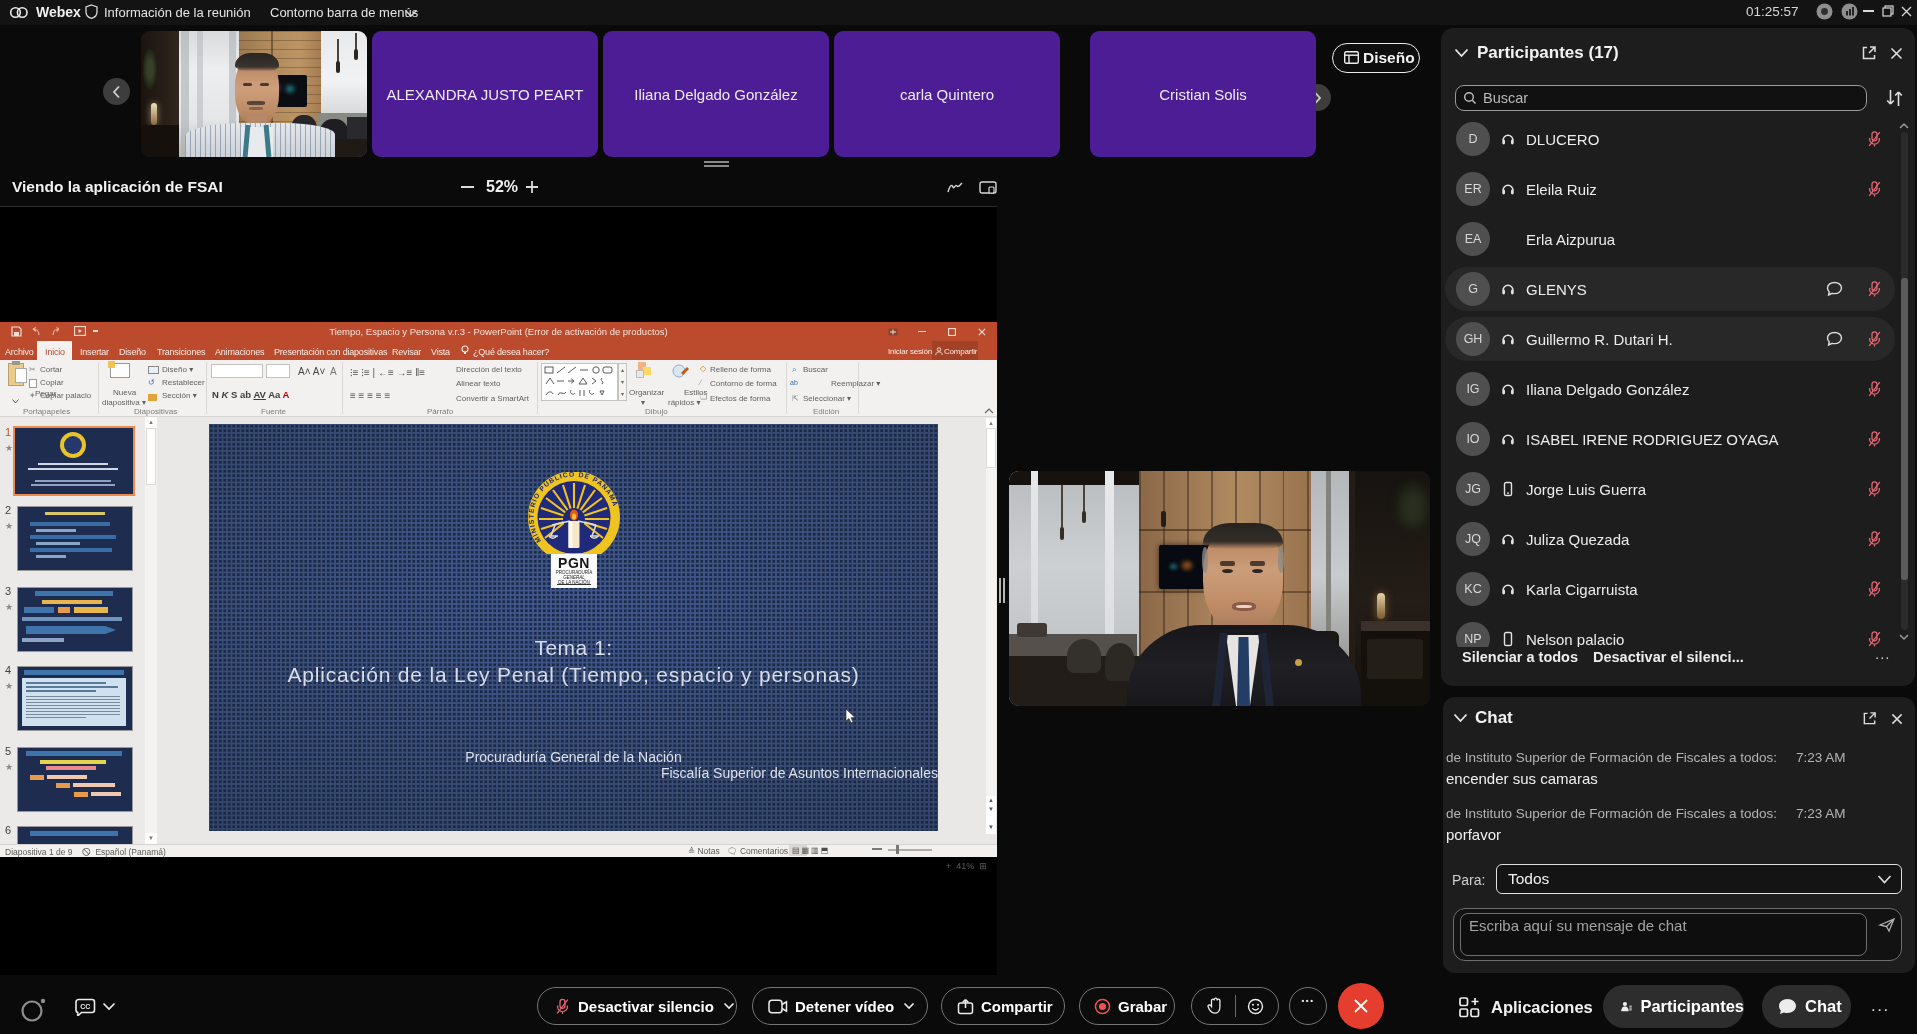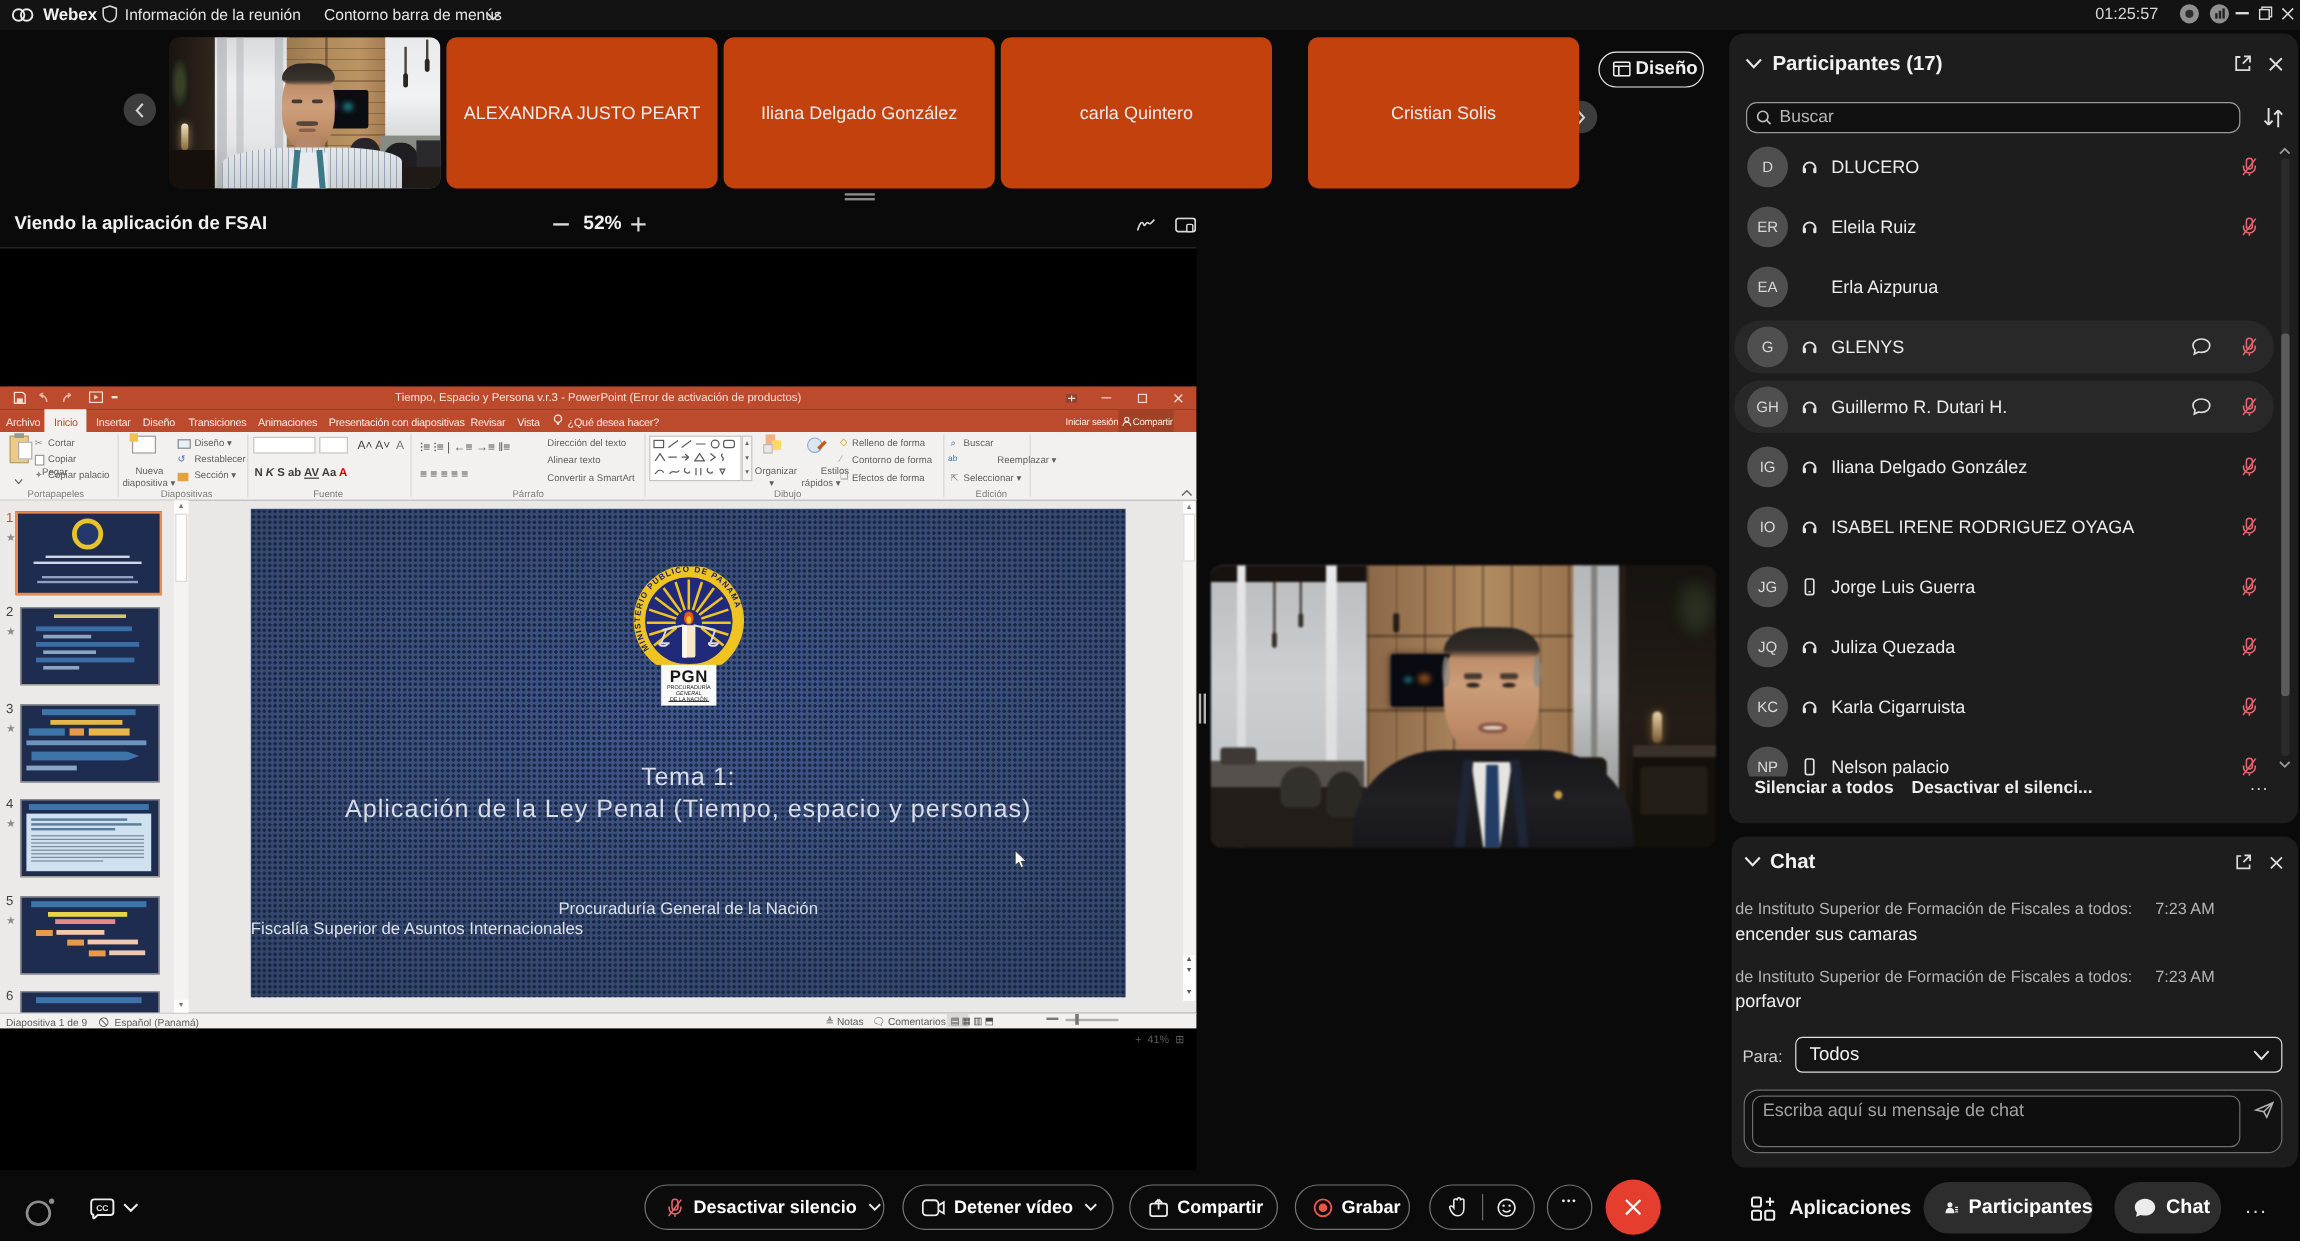--- a/index.html
+++ b/index.html
@@ -1,19 +1,19 @@
 <!DOCTYPE html>
 <html><head>
 <meta charset="utf-8">
 <style>
   * { margin:0; padding:0; box-sizing:border-box; }
   html,body { width:1917px; height:1034px; background:#0a0a0a; font-family:"Liberation Sans", sans-serif; overflow:hidden; }
   .abs { position:absolute; }
   body { position:relative; }
-  .tile { position:absolute; top:31px; height:126px; width:226px; background:#c2410c; border-radius:9px; color:#ececec; font-size:15px; display:flex; align-items:center; justify-content:center; }
+  .tile { position:absolute; top:31px; height:126px; width:226px; background:#4c1d95; border-radius:9px; color:#ececec; font-size:15px; display:flex; align-items:center; justify-content:center; }
   .navcirc { position:absolute; width:27px; height:27px; border-radius:50%; background:#3d3d3d; display:flex; align-items:center; justify-content:center; }
   .prow { position:absolute; left:1441px; width:474px; height:50px; }
   .pav { position:absolute; left:15px; top:8px; width:34px; height:34px; border-radius:50%; background:#4f4f4f; color:#d9d9d9; font-size:12.5px; display:flex; align-items:center; justify-content:center; }
   .pname { position:absolute; left:85px; top:17px; font-size:15px; color:#ececec; white-space:nowrap; }
   .phl { position:absolute; left:4px; top:3px; width:450px; height:44px; background:#282828; border-radius:22px; }
   .hsico { position:absolute; left:59px; top:17px; }
   .micoff { position:absolute; left:425px; top:16px; }
   .bubble { position:absolute; left:385px; top:17px; }
   .pill { position:absolute; top:987px; height:38px; border:1px solid #747474; border-radius:19px; background:#0c0c0c; color:#fff; font-size:15px; font-weight:bold; display:flex; align-items:center; }
   .apppill { position:absolute; top:985px; height:43px; border-radius:21px; background:#2d2d2d; color:#fff; font-size:16.5px; font-weight:bold; display:flex; align-items:center; }
@@ -411,21 +411,21 @@
   <path d="M24 76 C33 83 71 83 80 76 L78 84 L26 84 Z" fill="#f0c420"></path>
   </g>
 </svg>
 <div class="abs" style="left:551px;top:554px;width:46px;height:34px;background:#fafafa;"></div>
 <div class="abs" style="left:551px;top:555px;width:46px;text-align:center;font-size:14px;font-weight:bold;color:#161616;letter-spacing:0.5px;">PGN</div>
 <div class="abs" style="left:552px;top:570px;width:44px;text-align:center;font-size:4.5px;color:#222;line-height:5.2px;">PROCURADURÍA<br><i>GENERAL</i><br>DE LA NACIÓN</div>
 <div class="abs" style="left:557px;top:584px;width:34px;height:1px;background:#333;"></div>
 <div class="abs" style="left:209px;top:636px;width:729px;text-align:center;font-size:21px;color:#d8dce6;letter-spacing:0.5px;">Tema 1:</div>
 <div class="abs" style="left:209px;top:663px;width:729px;text-align:center;font-size:21px;color:#d8dce6;letter-spacing:0.8px;">Aplicación de la Ley Penal (Tiempo, espacio y personas)</div>
 <div class="abs" style="left:209px;top:749px;width:729px;text-align:center;font-size:14px;color:#dde1ea;">Procuraduría General de la Nación</div>
-<div class="abs" style="left:209px;top:765px;width:729px;text-align:left;font-size:14px;color:#dde1ea;">Fiscalía Superior de Asuntos Internacionales</div>
+<div class="abs" style="left:209px;top:765px;width:729px;text-align:right;font-size:14px;color:#dde1ea;">Fiscalía Superior de Asuntos Internacionales</div>
 <svg class="abs" style="left:845px;top:709px;" width="11" height="15" viewBox="0 0 11 15">
     <path d="M1 0 L1 12 L4 9.5 L6 14 L8 13 L6 8.8 L10 8.5 Z" fill="#fff" stroke="#333" stroke-width="0.7"></path>
   </svg>
 
 <div class="abs" style="left:986px;top:418px;width:10px;height:416px;background:#f4f3f2;"></div>
 <div class="abs" style="left:986px;top:418px;width:10px;height:10px;background:#fdfdfd;font-size:6px;color:#777;text-align:center;line-height:10px;">▲</div>
 <div class="abs" style="left:986px;top:428px;width:10px;height:40px;background:#fdfdfd;border:1px solid #dcdad8;"></div>
 <div class="abs" style="left:986px;top:796px;width:10px;height:38px;background:#fdfdfd;font-size:6px;color:#555;text-align:center;line-height:9px;">▲<br>▼<br><br>▼</div>
 
 <div class="abs" style="left:0;top:844px;width:997px;height:13px;background:#f2f1ef;border-top:1px solid #d5d3d1;"></div>

